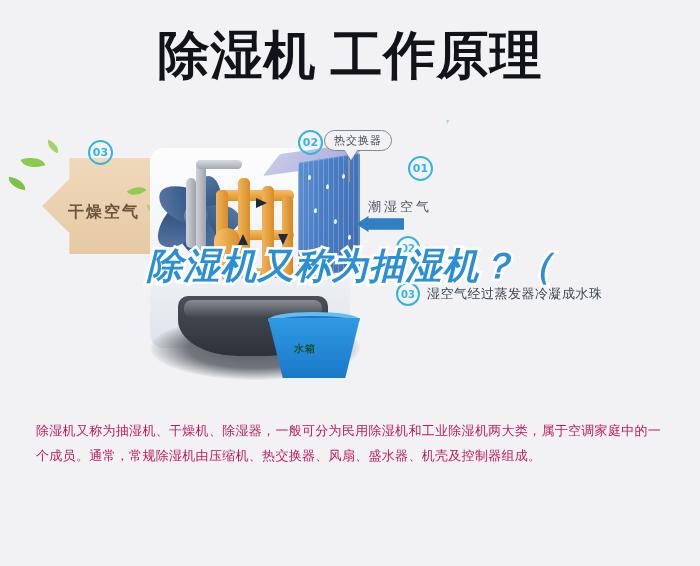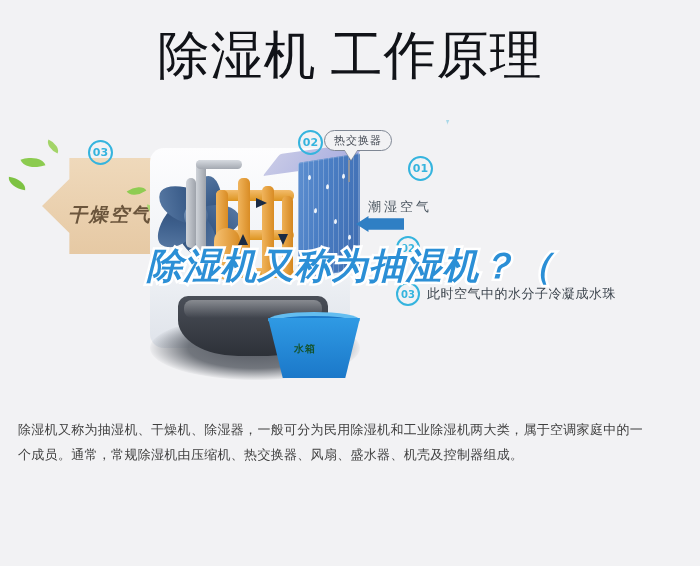--- a/index.html
+++ b/index.html
@@ -14,21 +14,21 @@
   .page{position:relative;width:700px;height:566px;background:#f2f2f4;}
 
   
   .title-wrap{
     position:absolute;left:0;top:28px;width:700px;
     text-align:center;
   }
   .title{
     display:inline-block;
     font-size:52px;
-    font-weight:normal;
+    font-weight:bold;
     color:#111318;
     letter-spacing:1px;
     line-height:1.05;
     font-family:"DejaVu Sans","Liberation Sans",sans-serif;
   }
   .title .t2{margin-left:14px;}
 
   
   .stage{
     position:absolute;left:0;top:120px;width:700px;height:290px;
@@ -89,21 +89,21 @@
   }
 
   
   .dry-arrow{
     position:absolute;left:42px;top:38px;width:152px;height:96px;
     background:linear-gradient(180deg,#efd9bb 0%,#e6c9a4 100%);
     clip-path:polygon(100% 0,100% 100%,18% 100%,18% 78%,0 50%,18% 22%,18% 0);
   }
   .dry-label{
     position:absolute;left:68px;top:82px;
-    font-size:19px;color:#6b553c;letter-spacing:2px;font-weight:bold;font-style:italic;
+    font-size:16px;color:#6b553c;letter-spacing:2px;font-weight:bold;
   }
 
   
   .leaf{position:absolute;background:#7dc242;border-radius:0 100% 0 100%;}
   .leaf.l1{left:22px;top:36px;width:22px;height:13px;transform:rotate(-18deg);background:#8ccb4f;}
   .leaf.l2{left:46px;top:22px;width:14px;height:9px;transform:rotate(24deg);background:#a3d468;}
   .leaf.l3{left:8px;top:58px;width:18px;height:11px;transform:rotate(8deg);background:#7dc242;}
   .leaf.l4{left:128px;top:66px;width:17px;height:10px;transform:rotate(-34deg);background:#8fcc52;}
   .leaf.l5{left:146px;top:86px;width:13px;height:8px;transform:rotate(16deg);background:#a8d86f;}
 
@@ -269,26 +269,26 @@
     letter-spacing:1px;
     -webkit-text-stroke:5px #ffffff;
     paint-order:stroke fill;
     text-shadow:
       0 0 0 #fff;
     font-family:"DejaVu Sans","Liberation Sans",sans-serif;
   }
 
   
   .copy{
-    position:absolute;left:18px;top:418px;width:634px;
+    position:absolute;left:36px;top:418px;width:634px;
     font-size:13px;
-    color:#404040;
+    color:#be185d;
     line-height:1.95;
     letter-spacing:.3px;
-    font-family:Liberation Mono, monospace;
+    font-family:Liberation Sans, sans-serif;
   }
   .copy p{margin:0 0 16px 0;}
   .copy p:last-child{margin-bottom:0;}
 </style>
 </head>
 <body>
 
 <div class="page">
 
   <div class="title-wrap">
@@ -370,21 +370,21 @@
     <div class="steps">
       <div class="step" style="visibility:hidden;">
         <div class="sbadge">01</div>
         <div class="stext">潮湿空气</div>
       </div>
       <div class="step">
         <div class="sbadge">02</div>
       </div>
       <div class="step">
         <div class="sbadge">03</div>
-        <div class="stext">此时空气中的水分子冷凝成水珠</div>
+        <div class="stext">湿空气经过蒸发器冷凝成水珠</div>
       </div>
     </div>
 
   </div>
 
   <div class="overlay">
     <div class="overlay-text">除湿机又称为抽湿机？（</div><br>
   </div>
 
   <div class="copy">

